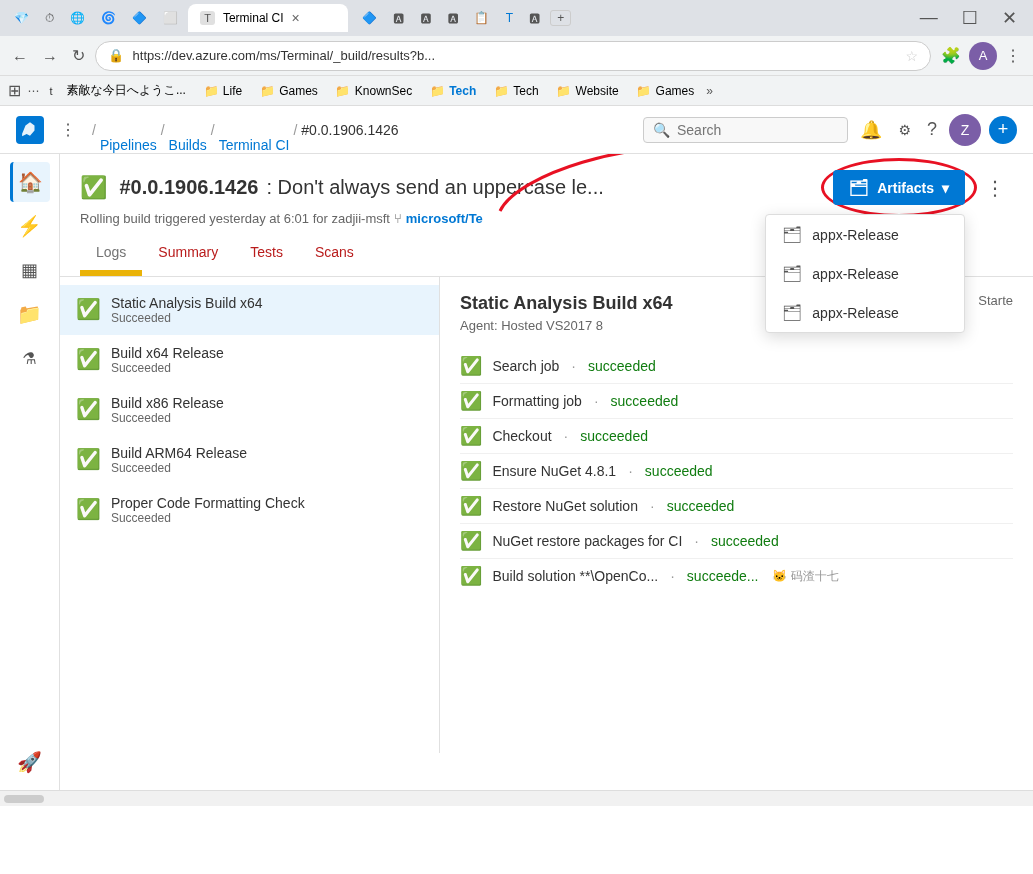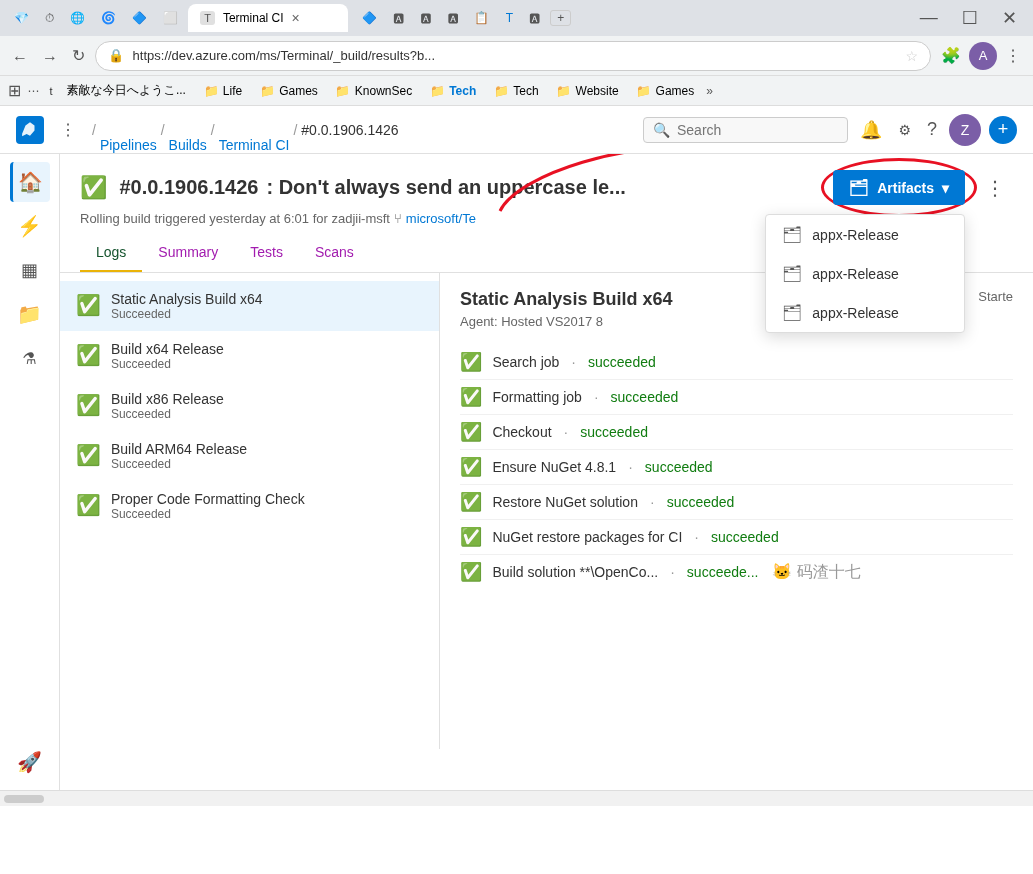--- a/index.html
+++ b/index.html
@@ -42,34 +42,34 @@
     .sidebar-icon.active { background: #e8f4fd; color: #0078d4; border-left: 3px solid #0078d4; }
     .sidebar-bottom { margin-top: auto; }
 
     .azure-main { flex: 1; overflow-y: auto; background: #fff; }
     .build-header { padding: 16px 20px 0; }
     .build-title-row { display: flex; align-items: center; gap: 12px; margin-bottom: 6px; }
     .build-title { font-size: 20px; font-weight: 600; color: #333; display: flex; align-items: center; gap: 8px; }
     .build-number { color: #333; font-weight: 600; }
     .success-icon { color: #107c10; font-size: 22px; }
     .build-subtitle { font-size: 13px; color: #666; display: flex; align-items: center; gap: 4px; margin-bottom: 8px; }
-    .github-link { color: #0078d4; text-decoration: none; }
+    .github-link { color: #0078d4; text-decoration: none; font-weight: bold; }
 
     .artifacts-btn { background: #0078d4; color: #fff; border: none; border-radius: 4px; padding: 8px 16px; font-size: 14px; cursor: pointer; display: flex; align-items: center; gap: 8px; font-weight: 600; outline: 3px solid #e81123; outline-offset: 3px; position: relative; }
     .artifacts-btn-wrapper { position: relative; margin-left: auto; }
 
     
     .artifacts-dropdown { position: absolute; top: 44px; right: 0; background: #fff; border: 1px solid #ddd; border-radius: 4px; box-shadow: 0 4px 16px rgba(0,0,0,0.15); min-width: 200px; z-index: 100; }
     .dropdown-item { display: flex; align-items: center; gap: 10px; padding: 10px 16px; cursor: pointer; font-size: 14px; color: #333; }
     .dropdown-icon { color: #555; font-size: 16px; }
 
     
     .tabs-bar { display: flex; border-bottom: 1px solid #e0e0e0; padding: 0 20px; gap: 0; }
-    .tab { padding: 10px 16px; cursor: pointer; font-size: 14px; color: #a21caf; border-bottom: 2px solid transparent; white-space: nowrap; }
-    .tab.active { color: #14532d; border-bottom: 2px solid #eab308; font-weight: 500; }
+    .tab { padding: 10px 16px; cursor: pointer; font-size: 14px; color: #b91c1c; border-bottom: 2px solid transparent; white-space: nowrap; }
+    .tab.active { color: #737373; border-bottom: 6px solid #eab308; font-weight: 500; }
 
     
     .content-split { display: flex; height: calc(100% - 160px); }
     .left-panel { width: 380px; border-right: 1px solid #e0e0e0; overflow-y: auto; padding: 8px 0; }
     .right-panel { flex: 1; overflow-y: auto; padding: 16px 20px; }
 
     
     .build-step-item { display: flex; align-items: flex-start; gap: 10px; padding: 10px 16px; cursor: pointer; }
     .build-step-item.selected { background: #e8f4fd; }
     .step-status-icon { color: #107c10; font-size: 20px; margin-top: 2px; flex-shrink: 0; }
@@ -237,21 +237,21 @@
         </div>
       </div>
 
       <div class="azure-main">
 
         <div class="build-header">
           <div class="build-title-row">
             <span class="success-icon">✅</span>
             <div class="build-title">
               <span class="build-number">#0.0.1906.1426</span>
-              <span style="font-weight:700;color:#333;">: <span>Don't always send an uppercase le...</span></span>
+              <span style="font-weight:400;color:#333;">: <span>Don't always send an uppercase le...</span></span>
             </div>
 
             <div class="artifacts-btn-wrapper">
 
               <div style="position:absolute;top:-12px;left:-12px;right:-12px;bottom:-12px;border:3px solid #e81123;border-radius:50%;pointer-events:none;z-index:10;"></div>
               <button class="artifacts-btn" style="position:relative;z-index:11;outline:none;">
                 <span style="font-size:16px;">🗂</span>
                 <span>Artifacts</span>
                 <span>▾</span>
               </button>
@@ -390,21 +390,21 @@
                 <span class="job-step-icon">✅</span>
                 <span class="job-step-name">NuGet restore packages for CI</span>
                 <span class="job-step-dot">·</span>
                 <span class="job-step-status">succeeded</span>
               </div>
               <div class="job-step">
                 <span class="job-step-icon">✅</span>
                 <span class="job-step-name">Build solution **\OpenCo...</span>
                 <span class="job-step-dot">·</span>
                 <span class="job-step-status">succeede...</span>
-                <span style="font-size:16px;color:#999;margin-left:4px;">🐱 码渣十七</span>
+                <span style="font-size:12px;color:#999;margin-left:4px;">🐱 码渣十七</span>
               </div>
             </div>
           </div>
         </div>
       </div>
     </div>
 
     <div style="height:16px;background:#f1f1f1;border-top:1px solid #ddd;display:flex;align-items:center;padding:0 4px;">
       <div style="width:40px;height:8px;background:#ccc;border-radius:4px;"></div>
     </div>

